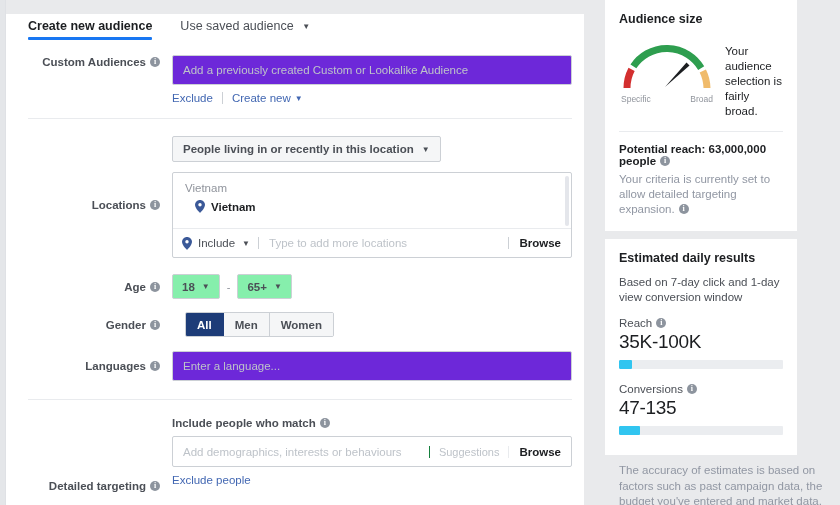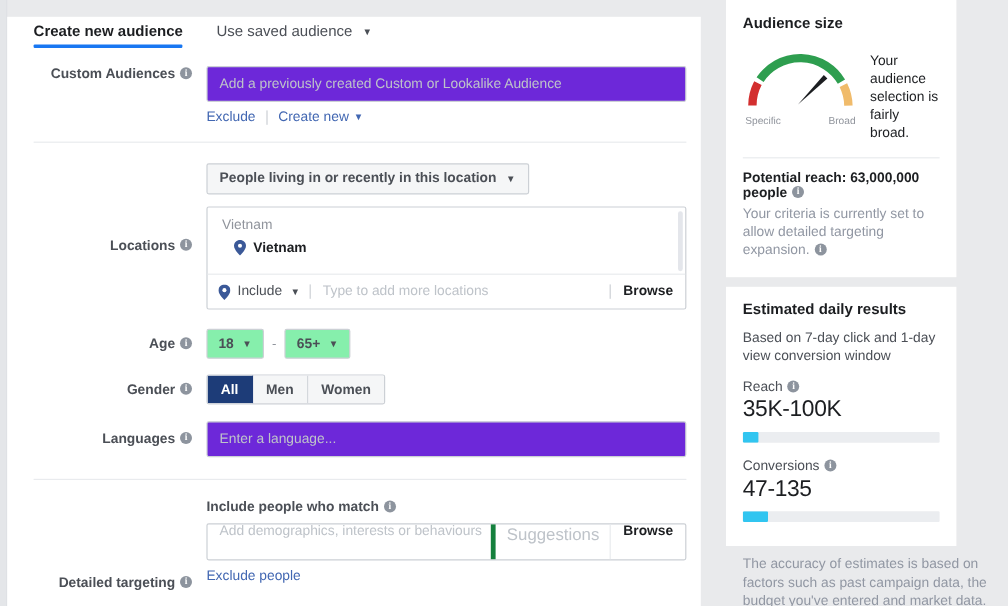--- a/index.html
+++ b/index.html
@@ -297,34 +297,35 @@
     color: #4b4f56;
     margin-bottom: 7px;
   }
   .dt-input {
     width: 100%;
     height: 31px;
     border: 1px solid #ccd0d5;
     border-radius: 2px;
     background: #fff;
     display: flex;
+    align-items: center;
   }
   .dt-ph {
     flex: 1 1 auto;
     padding-left: 10px;
     font-size: 11.5px;
     color: #bec3c9;
     overflow: hidden;
     white-space: nowrap;
   }
   .dt-sug {
-    font-size: 14px;
+    font-size: 11px;
     color: #bec3c9;
     padding: 0 9px;
-    border-left: 4px solid #15803d;
+    border-left: 1px solid #15803d;
     cursor: pointer;
     white-space: nowrap;
   }
 
   
   .sidebar {
     position: absolute;
     left: 597px; top: 0;
     width: 243px; height: 505px;
   }
@@ -511,21 +512,21 @@
           </span>
           <span class="dash">-</span>
           <span class="mini-select">
             <span>65+</span>
             <span class="caret">▼</span>
           </span>
         </div>
       </div>
     </div>
 
-    <div class="row" style="margin-top:13px;">
+    <div class="row" style="margin-top:13px;gap:13px;">
       <div class="row-label" style="padding-top:6px;">
         <span>Gender</span><span class="info">i</span>
       </div>
       <div class="row-ctl">
         <div class="segmented">
           <span class="seg on">All</span>
           <span class="seg">Men</span>
           <span class="seg">Women</span>
         </div>
       </div>

